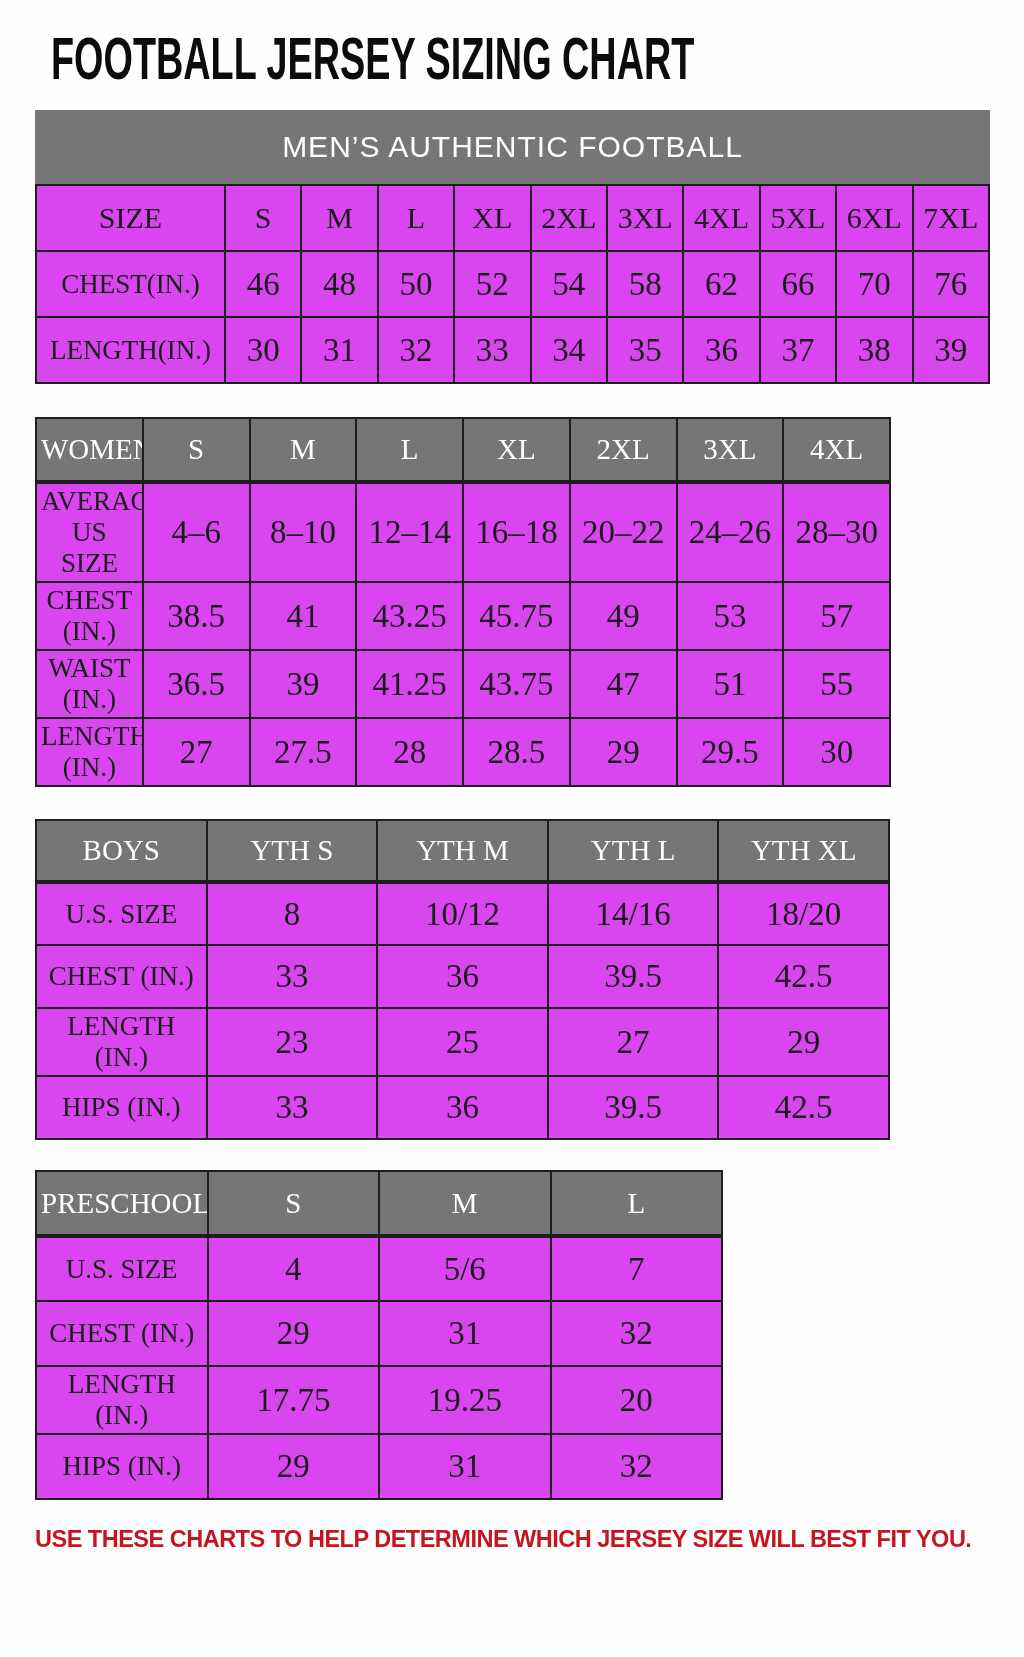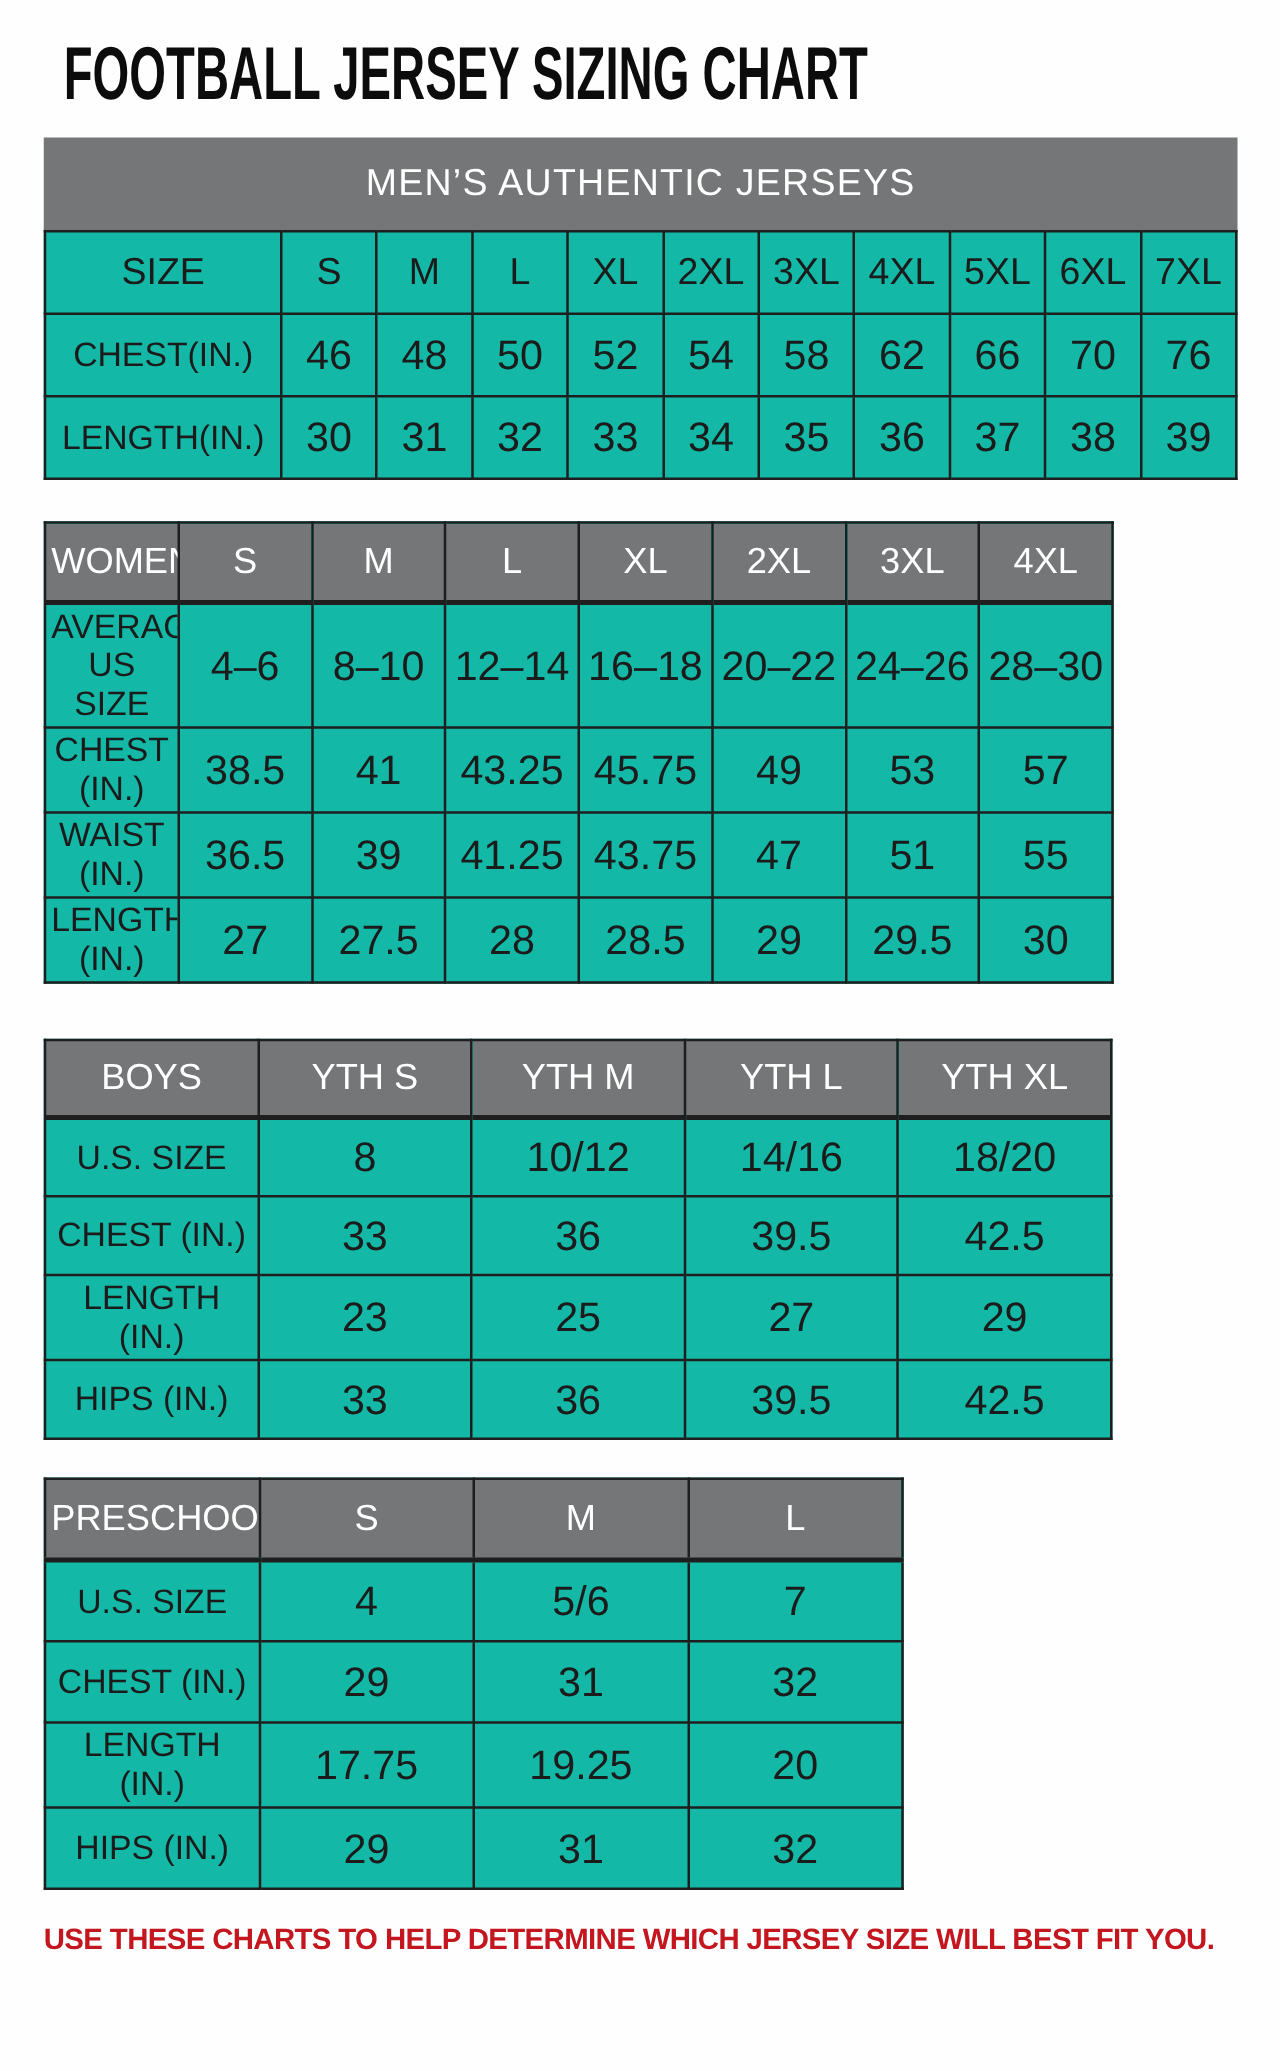--- a/index.html
+++ b/index.html
@@ -36,34 +36,35 @@
     max-width:930px;
     font-size:27px;font-weight:700;letter-spacing:-0.5px;
     line-height:1.07;
     color:var(--red);
   }
 
   
   .table-block{margin-top:32px;}
   .t-mens{margin-top:22px;}
   .t-womens{margin-top:33px;}
-  .t-boys{margin-top:44px;}
+  .t-boys{margin-top:32px;}
   .t-preschool{margin-top:30px;}
 
   .banner{
     width:955px;height:74px;
     background:var(--gray);color:#fff;
     display:flex;align-items:center;justify-content:center;
     font-size:30px;letter-spacing:1px;
   }
 
   table{
     border-collapse:collapse;
     table-layout:fixed;
-    background:#14b8a6;
+    background:#d946ef;
+    font-family:Liberation Serif, serif;
   }
   .t-mens table{width:955px;}
   .t-womens table{width:856px;}
   .t-boys table{width:855px;}
   .t-preschool table{width:688px;}
 
   th,td{
     border:2px solid var(--line);
     text-align:center;vertical-align:middle;
     padding:2px 4px;
@@ -104,21 +105,21 @@
 </style>
 </head>
 <body>
 
 <div class="page">
   <h1><span class="condense">FOOTBALL JERSEY SIZING CHART</span></h1>
 
 
   <div id="tables">
       <section class="table-block t-mens">
-        <div class="banner">MEN’S AUTHENTIC JERSEYS</div>
+        <div class="banner">MEN’S AUTHENTIC FOOTBALL</div>
         <table>
           <tbody>
             <tr>
               <td class="label">SIZE</td>
               <td class="value">S</td>
               <td class="value">M</td>
               <td class="value">L</td>
               <td class="value">XL</td>
               <td class="value">2XL</td>
               <td class="value">3XL</td>

